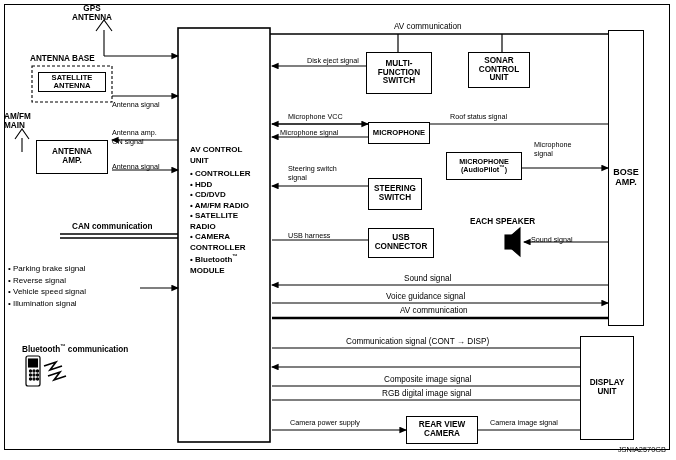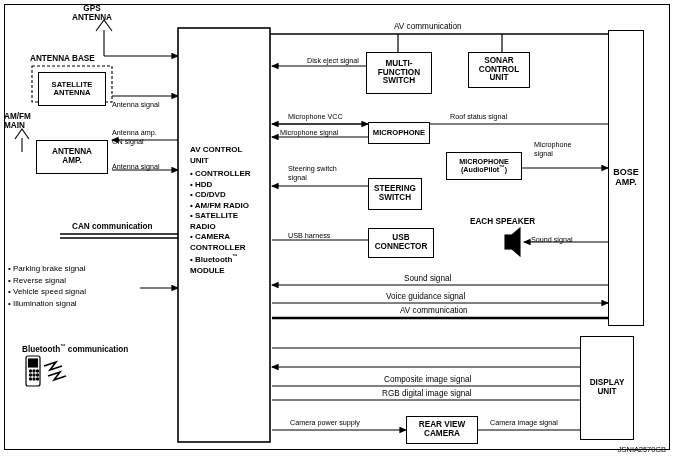--- a/index.html
+++ b/index.html
@@ -129,21 +129,21 @@
       <circle cx="34" cy="375" r="1.1" fill="#000"></circle>
       <circle cx="37.5" cy="375" r="1.1" fill="#000"></circle>
       <circle cx="30.5" cy="379" r="1.1" fill="#000"></circle>
       <circle cx="34" cy="379" r="1.1" fill="#000"></circle>
       <circle cx="37.5" cy="379" r="1.1" fill="#000"></circle>
       <path d="M44,366 L56,362 L50,370 L62,366" stroke-width="1.6"></path>
       <path d="M48,376 L60,372 L54,380 L66,376" stroke-width="1.6"></path>
     </g>
   </svg>
 
-  <div class="box t75 b" style="left:38px;top:72px;width:68px;height:34px;">
+  <div class="box t75 b" style="left:38px;top:72px;width:68px;height:20px;">
     <span>SATELLITE<br>ANTENNA</span>
   </div>
 
   <div class="box t8 b" style="left:36px;top:140px;width:72px;height:34px;">
     <span>ANTENNA<br>AMP.</span>
   </div>
 
   <div class="box t8 b" style="left:366px;top:52px;width:66px;height:42px;">
     <span>MULTI-<br>FUNCTION<br>SWITCH</span>
   </div>
@@ -236,20 +236,21 @@
     <div>• Vehicle speed signal</div>
     <div>• Illumination signal</div>
   </div>
 
   <div class="lbl t8" style="left:404px;top:274px;">Sound signal</div>
 
   <div class="lbl t8" style="left:386px;top:292px;">Voice guidance signal</div>
 
   <div class="lbl t8" style="left:400px;top:306px;">AV communication</div>
 
+  <div class="lbl t8" style="left:346px;top:337px;">Communication signal (CONT → DISP)</div>
 
 
   <div class="lbl t8" style="left:384px;top:375px;">Composite image signal</div>
 
   <div class="lbl t8" style="left:382px;top:389px;">RGB digital image signal</div>
 
   <div class="lbl t7" style="left:290px;top:418px;">Camera power supply</div>
 
   <div class="lbl t7" style="left:490px;top:418px;">Camera image signal</div>
 

